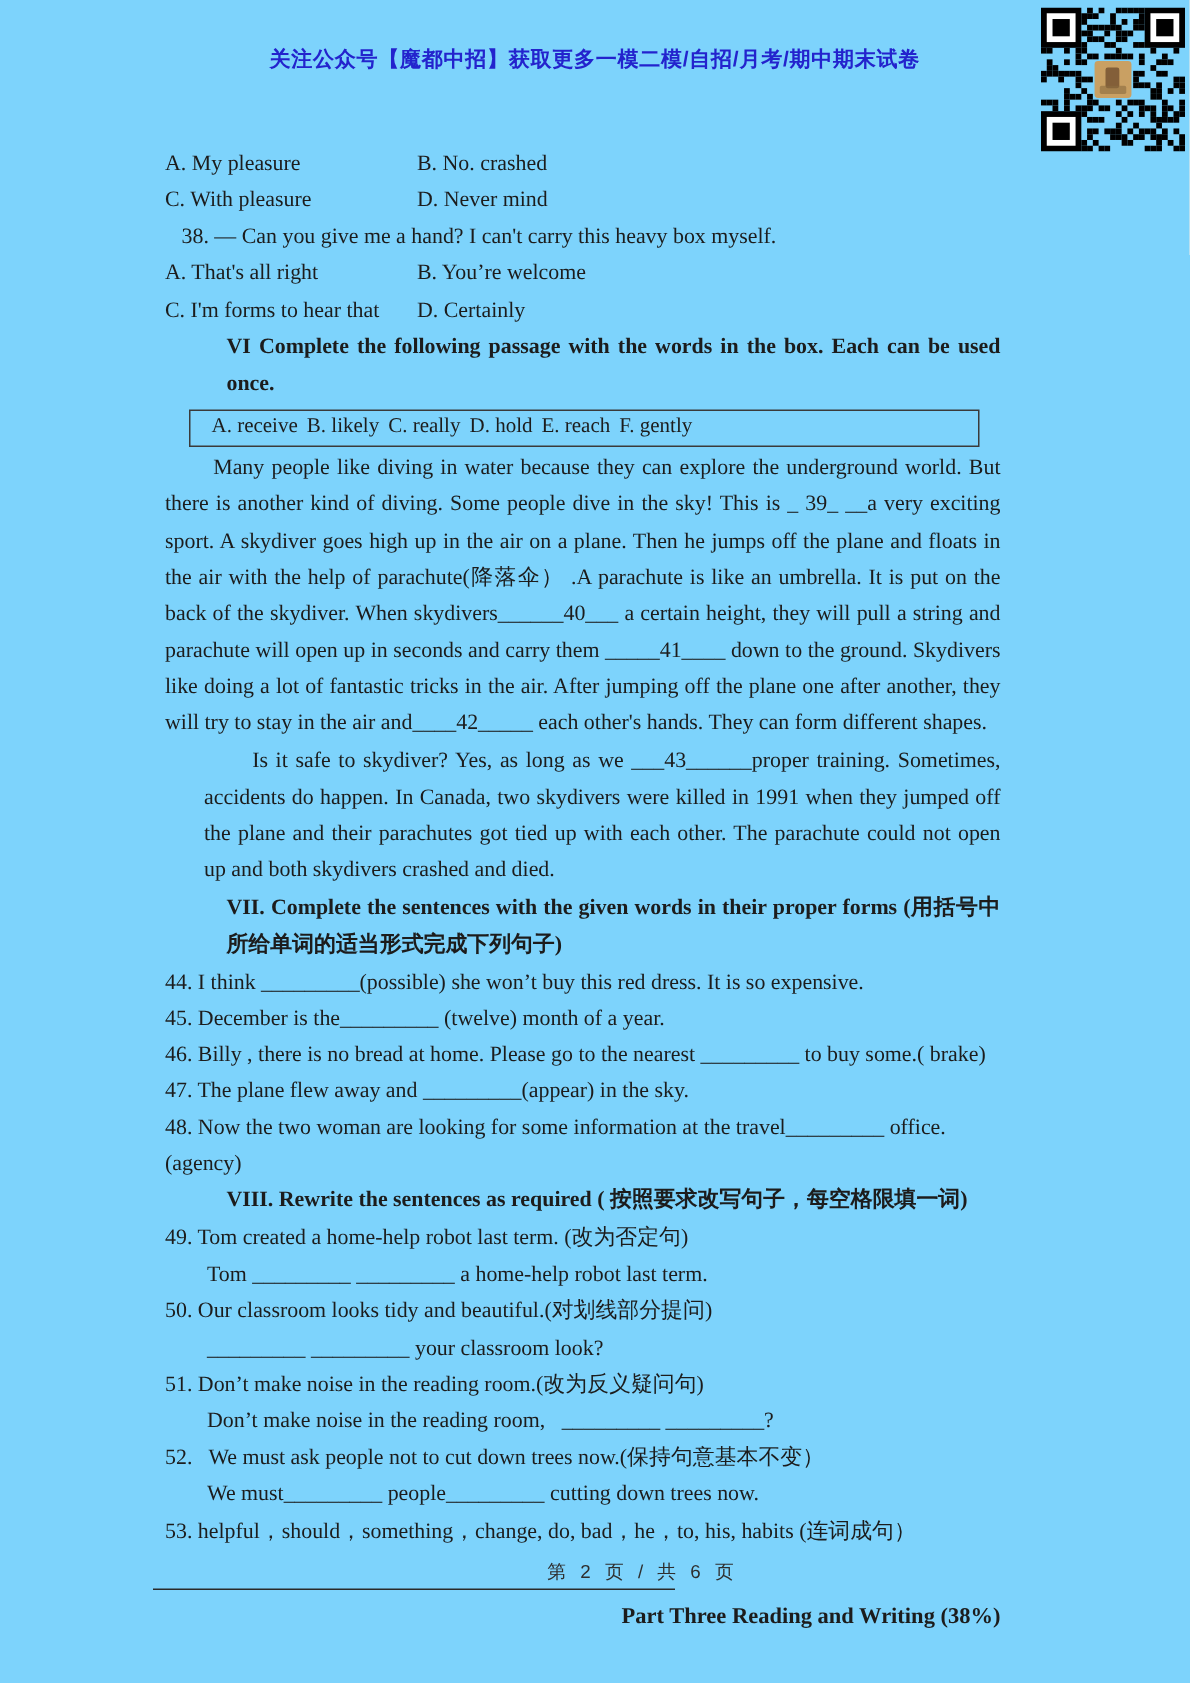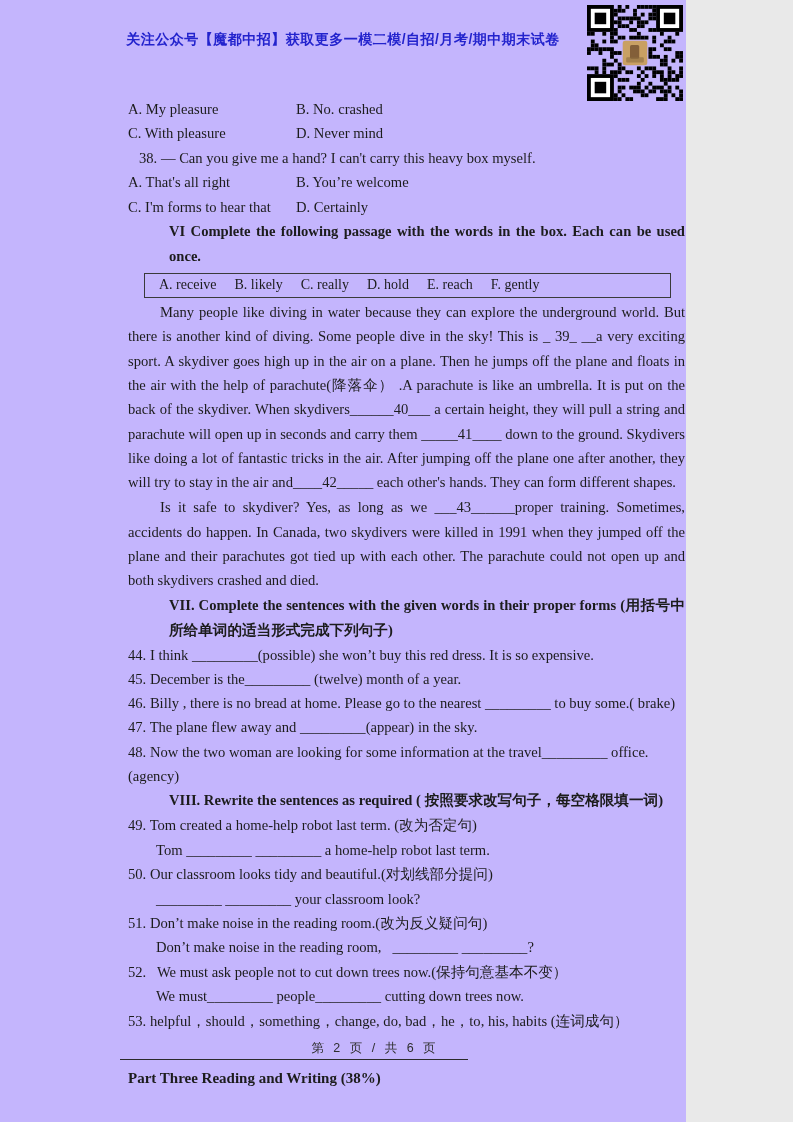--- a/index.html
+++ b/index.html
@@ -1,60 +1,60 @@
 <!DOCTYPE html>
 <html><head>
 <meta charset="utf-8">
 <style>
   html,body{margin:0;padding:0;background:#e9e9e9;}
   .page{
     position:relative;
-    width:686px;height:1122px;
-    background:#c4b5fd;
+    width:793px;height:1122px;
+    background:#7dd3fc;
     overflow:hidden;
     font-family:"Liberation Serif","DejaVu Serif",serif;
     color:#1c1c1c;
     font-size:14.6px;
   }
   .promo{
     position:absolute;top:31px;left:0;width:100%;
     text-align:center;
     font-family:"Liberation Sans","DejaVu Sans",sans-serif;
     font-weight:700;font-size:14px;letter-spacing:0.5px;
     color:#2323cd;
   }
   .qr-wrap{position:absolute;top:5px;right:3px;width:96px;height:96px;}
   .qr-wrap svg{display:block;width:96px;height:96px;}
-  .content{position:absolute;left:128px;top:97px;width:557px;font-family:Liberation Serif, serif;}
+  .content{position:absolute;left:110px;top:97px;width:557px;font-family:Liberation Serif, serif;}
   .line{line-height:24.4px;white-space:pre-wrap;}
   .opt-row{display:flex;line-height:24.4px;}
   .opt-row .col-a{width:168px;flex:none;}
   .q38-stem{padding-left:11px;}
   .sec-heading{font-weight:bold;text-align:justify;line-height:25px;margin-left:41px;}
   .word-box{
     margin:4px 14px 2px 16px;
     border:1px solid #3a3a3a;
-    display:flex;gap:18px;
+    display:flex;gap:6px;
     padding:1px 0 2px 14px;
     line-height:20px;font-size:14px;
   }
   .word-box span{white-space:nowrap;}
   .para{
     margin:0;text-align:justify;text-indent:2.2em;
     line-height:24.3px;
   }
-  .para.p2{margin-top:1px;}
+  .para.p2{margin-top:1px;margin-left:26px;}
   .vii-items .line{line-height:24.3px;}
   .rewrite{padding-left:28px;}
   .blank-rule{
     height:14px;width:348px;margin:12px 0 6px -8px;
     border-bottom:1px solid #2a2a2a;
   }
   .part-heading{
-    text-align:left;font-weight:bold;font-size:15px;
+    text-align:right;font-weight:bold;font-size:15px;
     line-height:24px;margin-top:2px;
   }
   .page-num{
     position:absolute;top:1040px;left:0;width:100%;
     text-align:center;
     font-family:"Liberation Sans","DejaVu Sans",sans-serif;
     font-size:12.5px;letter-spacing:3px;color:#2e2e2e;padding-left:32px;
   }
 </style>
 </head>

